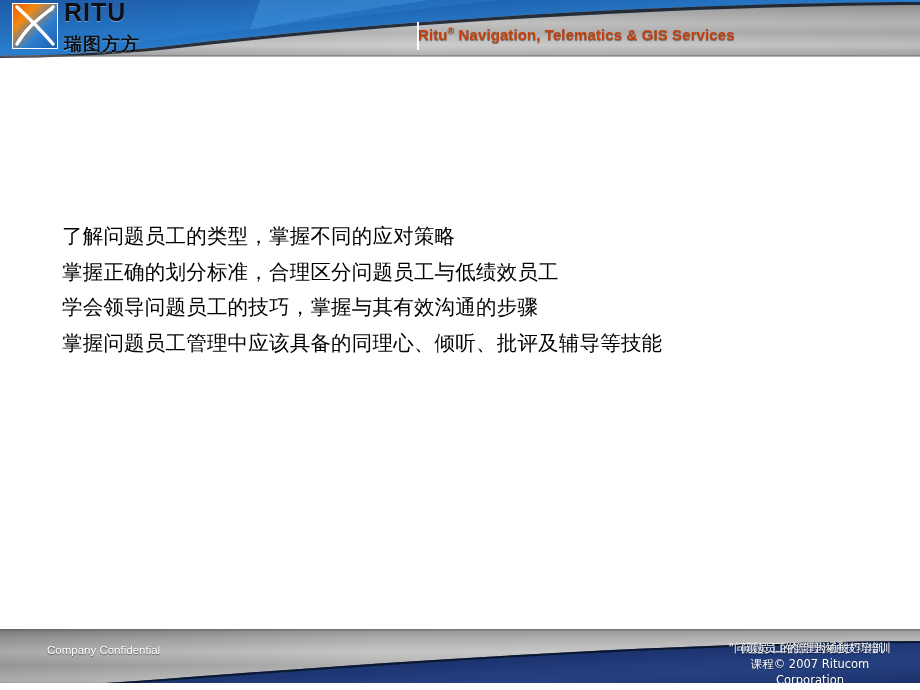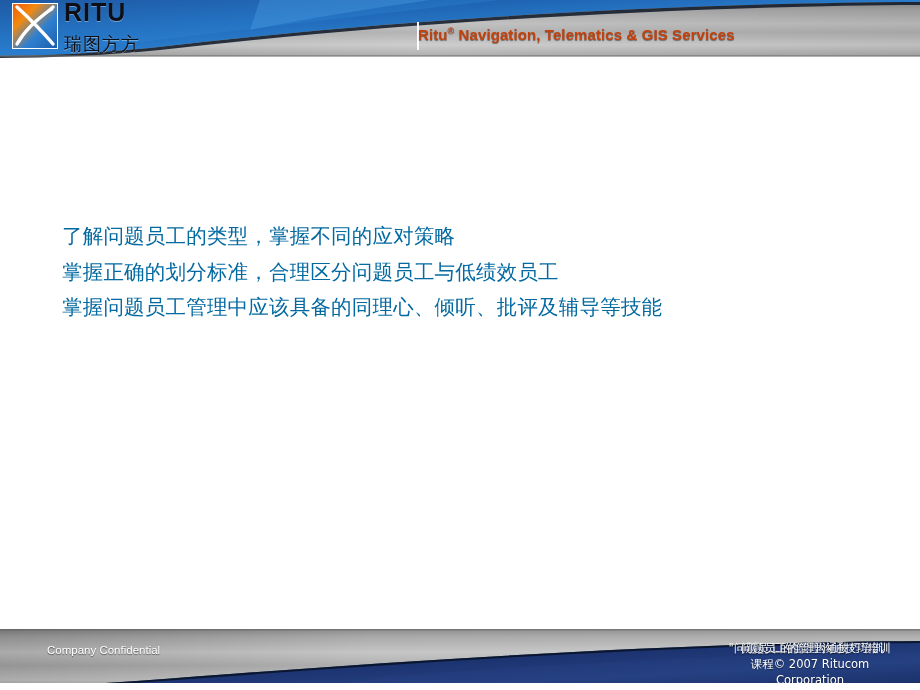--- a/index.html
+++ b/index.html
@@ -22,21 +22,21 @@
     border:1px solid #ffffff;box-sizing:border-box;flex:0 0 auto;
   }
   .logo-mark svg{position:absolute;left:0;top:0;}
   .logo-text{margin-left:6px;display:flex;flex-direction:column;justify-content:center;line-height:1;}
   .logo-latin{
     font-size:25px;font-weight:bold;color:#0c1016;letter-spacing:1px;
     font-family:"Liberation Sans", sans-serif;
     text-shadow:0 1px 0 rgba(255,255,255,.35);
   }
   .logo-cn{
-    font-size:18px;font-weight:normal;color:#0c1016;letter-spacing:1px;margin-top:10px;
+    font-size:18px;font-weight:bold;color:#0c1016;letter-spacing:1px;margin-top:10px;
     font-family:"DejaVu Sans", sans-serif;
     text-shadow:0 1px 0 rgba(255,255,255,.35);
   }
   .header-rule{position:absolute;left:417px;top:22px;width:2px;height:28px;background:#ffffff;opacity:.95;}
   .header-title{
     position:absolute;left:418px;top:26px;
     font-size:15px;font-weight:bold;color:#c2410c;
     letter-spacing:.1px;white-space:nowrap;
     text-shadow:0 1px 1px rgba(0,0,0,.45);
   }
@@ -44,21 +44,21 @@
 
   
   .title{
     position:absolute;left:58px;top:89px;
     font-family:"DejaVu Sans","Liberation Sans",sans-serif;
     font-size:56px;color:#3531b4;letter-spacing:6px;white-space:nowrap;line-height:1.1;
   }
   .bullets{
     position:absolute;left:62px;top:219px;width:830px;
     font-family:"DejaVu Sans","Liberation Sans",sans-serif;
-    font-size:20.5px;color:#0369a1;line-height:35.5px;letter-spacing:.2px;
+    font-size:20.5px;color:#000000;line-height:35.5px;letter-spacing:.2px;
   }
   .bullets div{white-space:nowrap;}
 
   
   .footer{position:absolute;left:0;top:629px;width:920px;height:54px;overflow:hidden;}
   .footer svg{position:absolute;left:0;top:0;}
   .footer-left{
     position:absolute;left:47px;top:15px;
     font-size:11.5px;color:#ffffff;white-space:nowrap;
     text-shadow:0 1px 1px rgba(0,0,0,.5);
@@ -134,20 +134,21 @@
     </div>
 
     <div class="header-rule"></div>
     <div class="header-title"><span>Ritu</span><sup>®</sup><span> Navigation, Telematics &amp; GIS Services</span></div>
   </div>
 
 
   <div class="bullets">
     <div>了解问题员工的类型，掌握不同的应对策略</div>
     <div>掌握正确的划分标准，合理区分问题员工与低绩效员工</div>
+    <div>学会领导问题员工的技巧，掌握与其有效沟通的步骤</div>
     <div>掌握问题员工管理中应该具备的同理心、倾听、批评及辅导等技能</div>
   </div>
 
   <div class="footer">
     <svg width="920" height="61" viewBox="0 0 920 61">
       <defs>
         <linearGradient id="fSilver" x1="0" y1="0" x2="0" y2="1">
           <stop offset="0%" stop-color="#6d6d6d"></stop>
           <stop offset="14%" stop-color="#9f9f9f"></stop>
           <stop offset="38%" stop-color="#cfcfcf"></stop>

